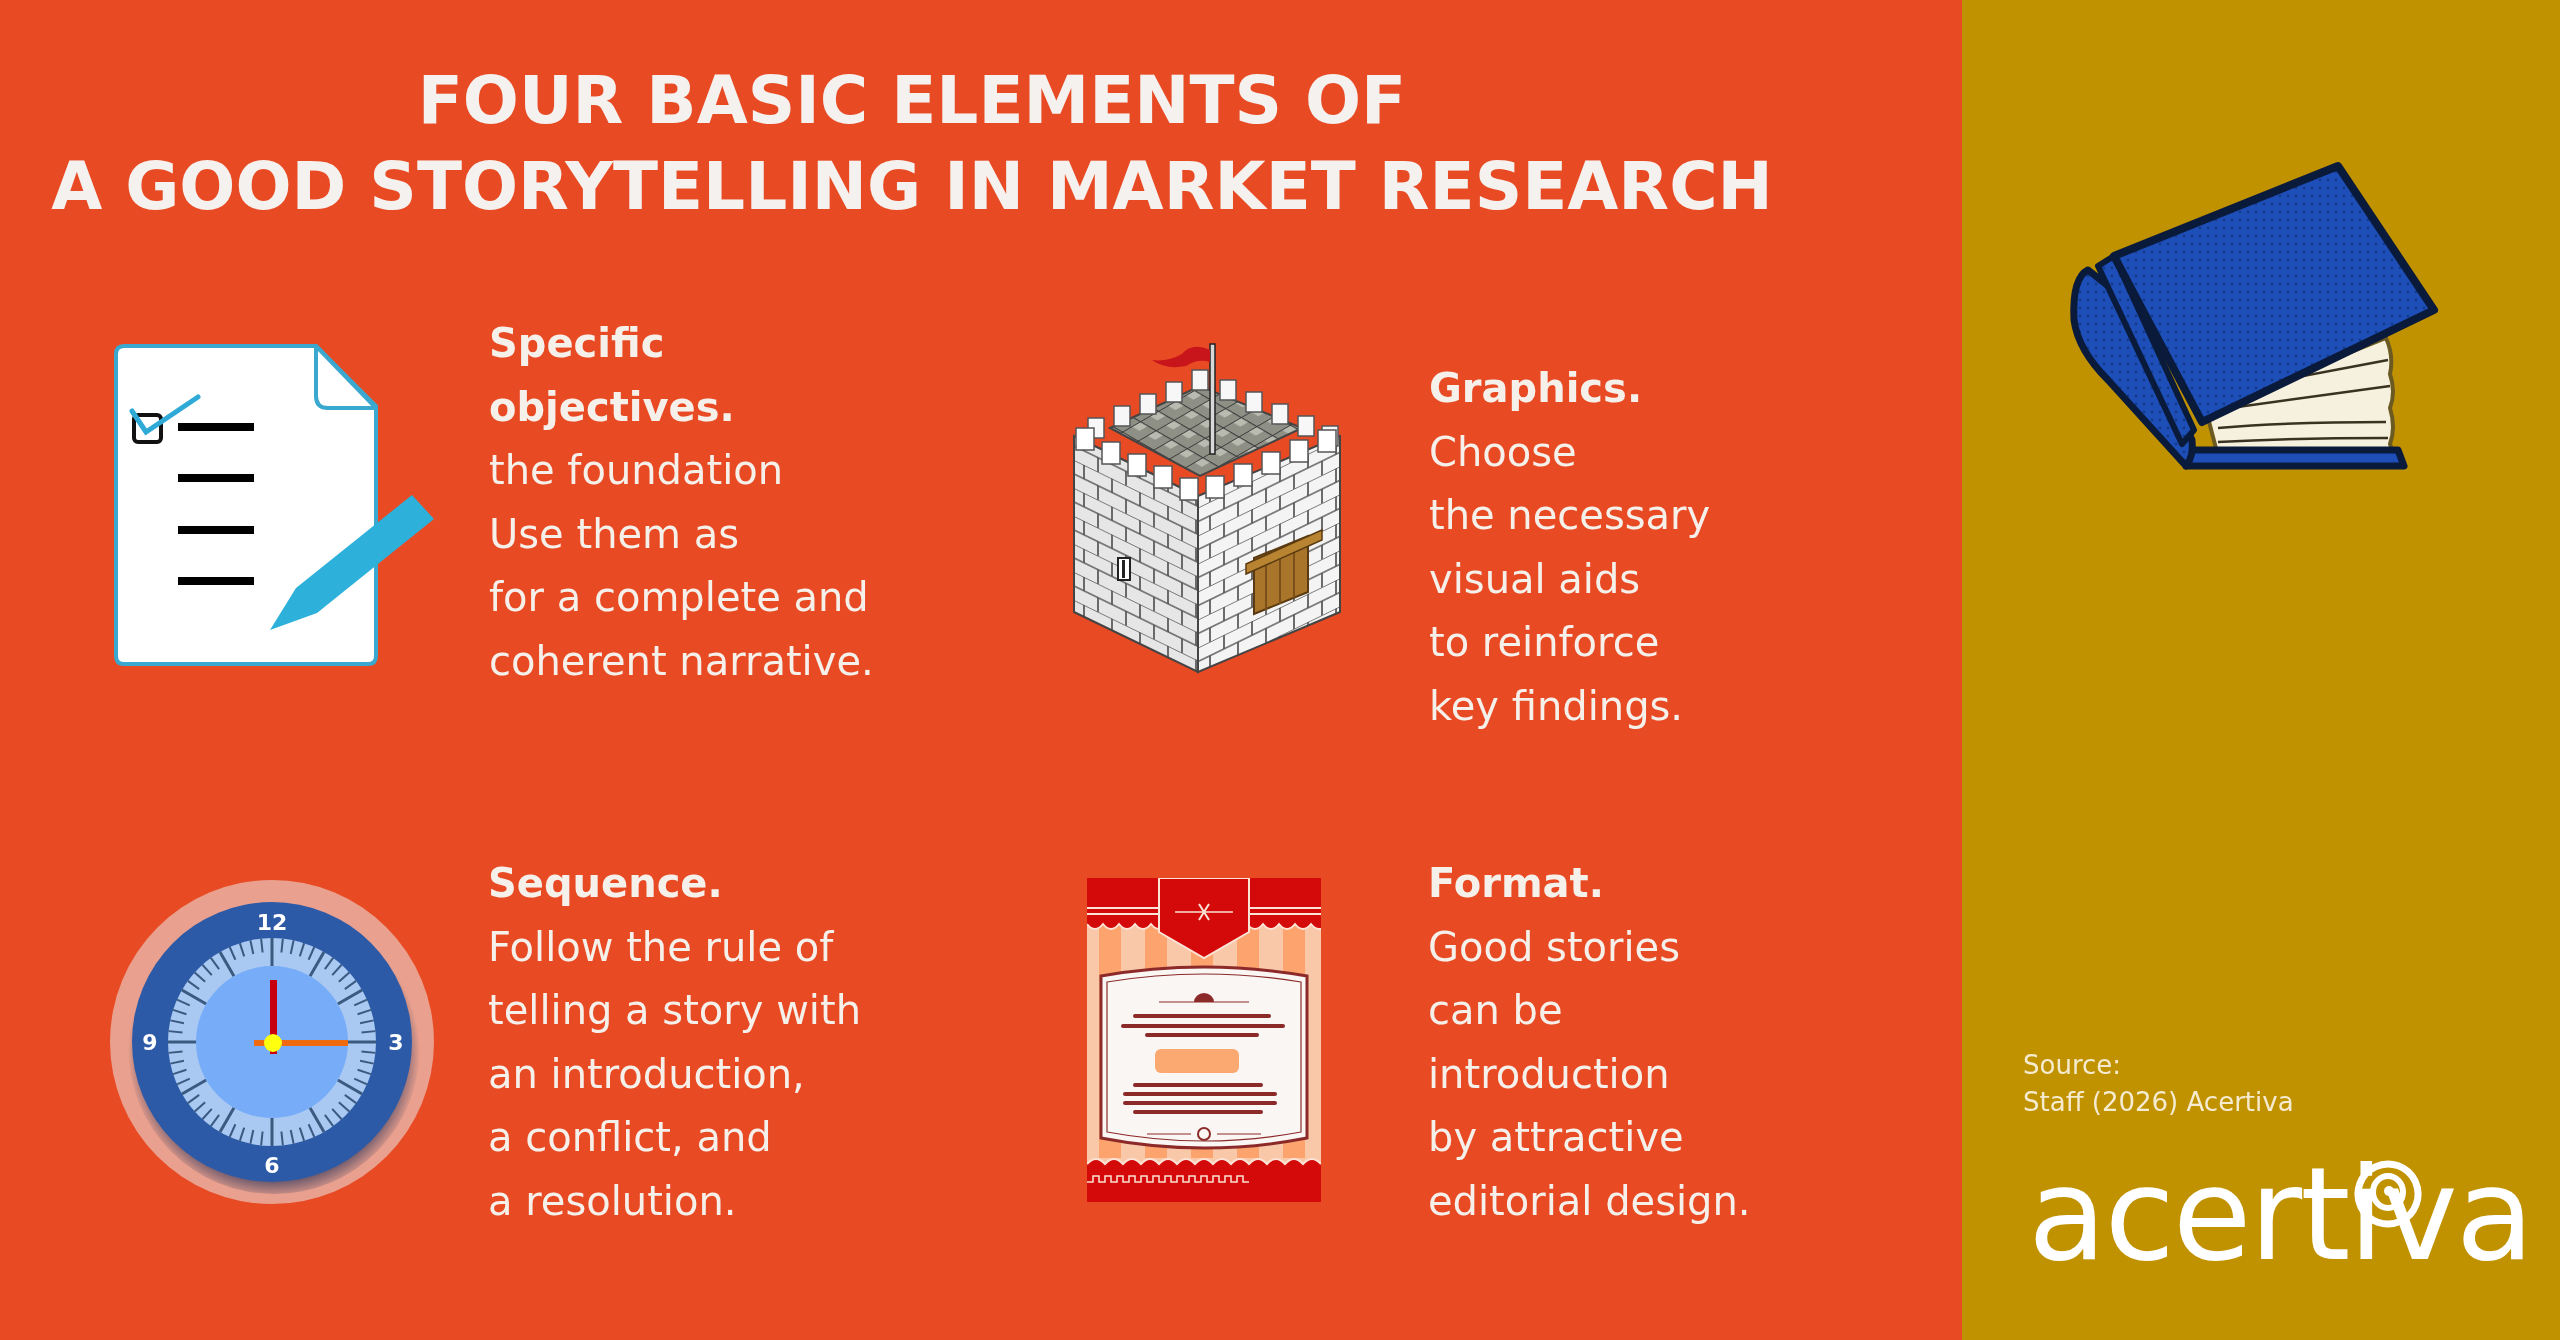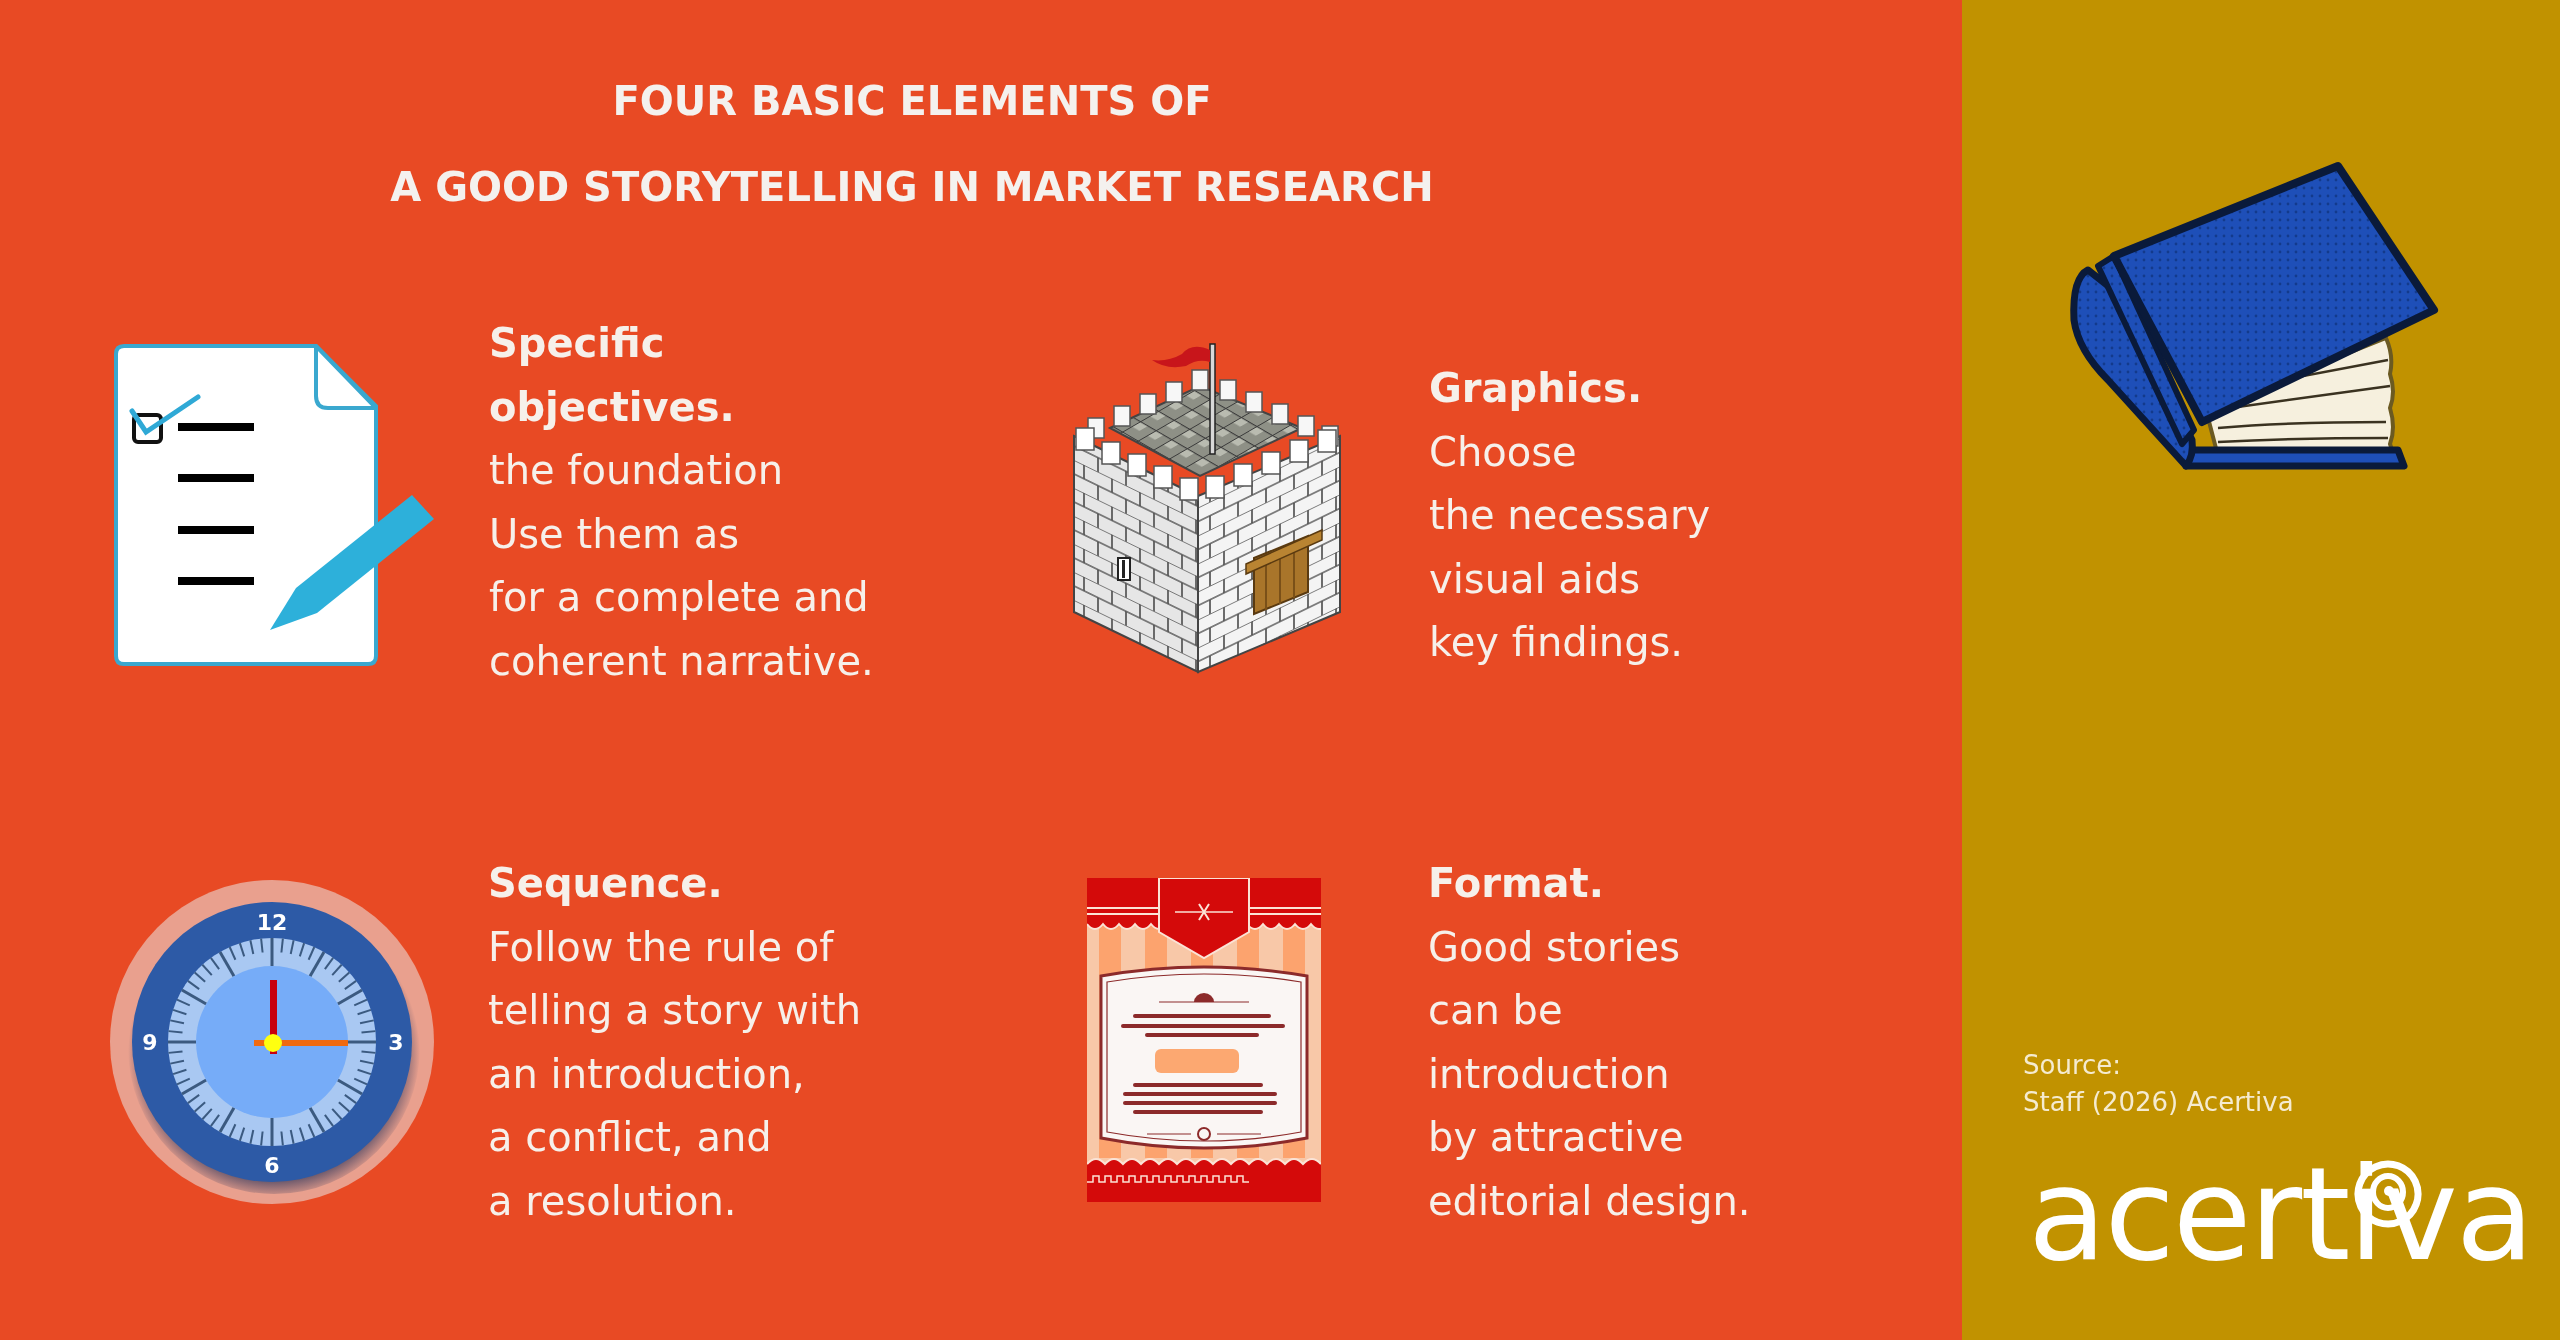--- a/index.html
+++ b/index.html
@@ -1,19 +1,19 @@
 <!DOCTYPE html>
 <html><head>
 <meta charset="utf-8">
 <style>
   html, body { margin:0; padding:0; }
   body { width:2560px; height:1340px; overflow:hidden; position:relative; font-family:"DejaVu Sans", sans-serif; }
   .main-panel { position:absolute; left:0; top:0; width:1962px; height:1340px; background:#E84A24; }
   .side-panel { position:absolute; left:1962px; top:0; width:598px; height:1340px; background:#C19200; }
-  .title { position:absolute; left:0; width:1824px; top:58px; text-align:center; color:#F4F1EE; font-family:"DejaVu Sans", sans-serif; font-weight:bold; font-size:40px; line-height:86px; letter-spacing:0px; }
+  .title { position:absolute; left:0; width:1824px; top:58px; text-align:center; color:#F4F1EE; font-family:"DejaVu Sans", sans-serif; font-weight:bold; font-size:66px; line-height:86px; letter-spacing:0px; }
   .title .line { display:block; white-space:nowrap; }
   .block { position:absolute; color:#F6F0EA; font-family:"DejaVu Sans", sans-serif; font-size:40px; line-height:63.6px; white-space:nowrap; }
   .block .head { font-weight:bold; display:block; }
   .block .line { display:block; }
   .icon { position:absolute; }
   .source { position:absolute; left:2023px; top:1047px; color:#F5EBD0; font-family:"DejaVu Sans", sans-serif; font-size:26px; line-height:37px; }
   .source span { display:block; }
   .logo { position:absolute; left:2028px; top:1140px; color:#FFFFFF; font-family:"DejaVu Sans", sans-serif; font-size:128px; letter-spacing:-2px; line-height:150px; }
   .logo-target { position:absolute; left:2352px; top:1160px; }
 </style>
@@ -109,20 +109,21 @@
     <polygon points="184,296 184,240 238,218 238,274" fill="#A9752A" stroke="#5A3A10" stroke-width="2"></polygon>
     <path d="M196 236 V292 M210 230 V286 M224 224 V280" stroke="#7A5018" stroke-width="2"></path>
     <polygon points="176,246 252,212 252,222 176,256" fill="#B98432" stroke="#5A3A10" stroke-width="1.5"></polygon>
   </svg>
 </div>
 <div class="block" style="left:1429px; top:312px;margin-top:45px;">
   <span class="head">Graphics.</span>
   <span class="line">Choose</span>
   <span class="line">the necessary</span>
   <span class="line">visual aids</span>
+  <span class="line">to reinforce</span>
   <span class="line">key findings.</span>
 </div>
 
 <div class="icon" style="left:108px; top:878px; width:330px; height:330px;">
   <svg width="330" height="330" viewBox="0 0 330 330" id="clock-svg">
     <defs>
       <radialGradient id="clockShadow" cx="50%" cy="52%" r="50%">
         <stop offset="85%" stop-color="#1A2A55" stop-opacity="0.7"></stop>
         <stop offset="100%" stop-color="#1A2A55" stop-opacity="0"></stop>
       </radialGradient>

